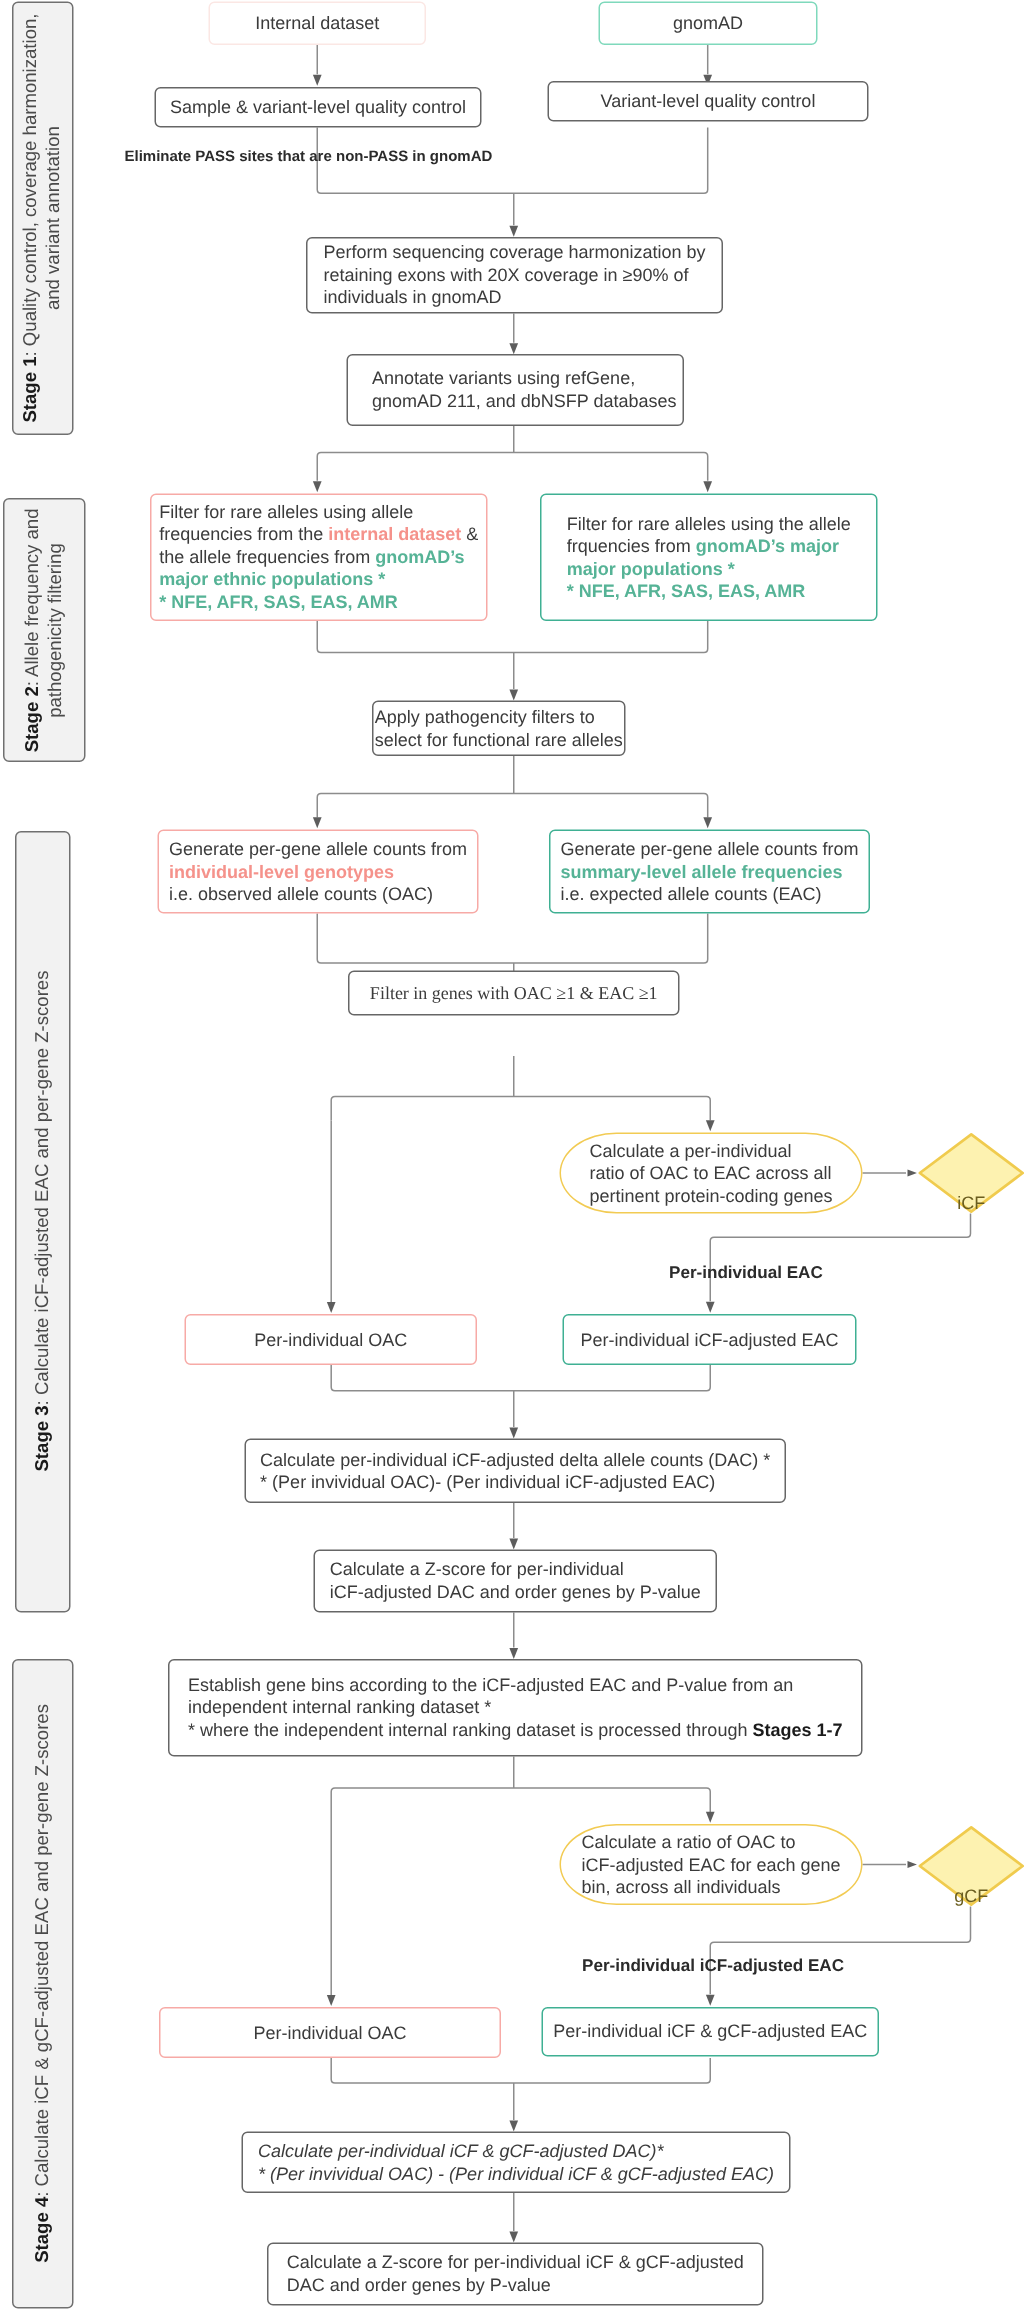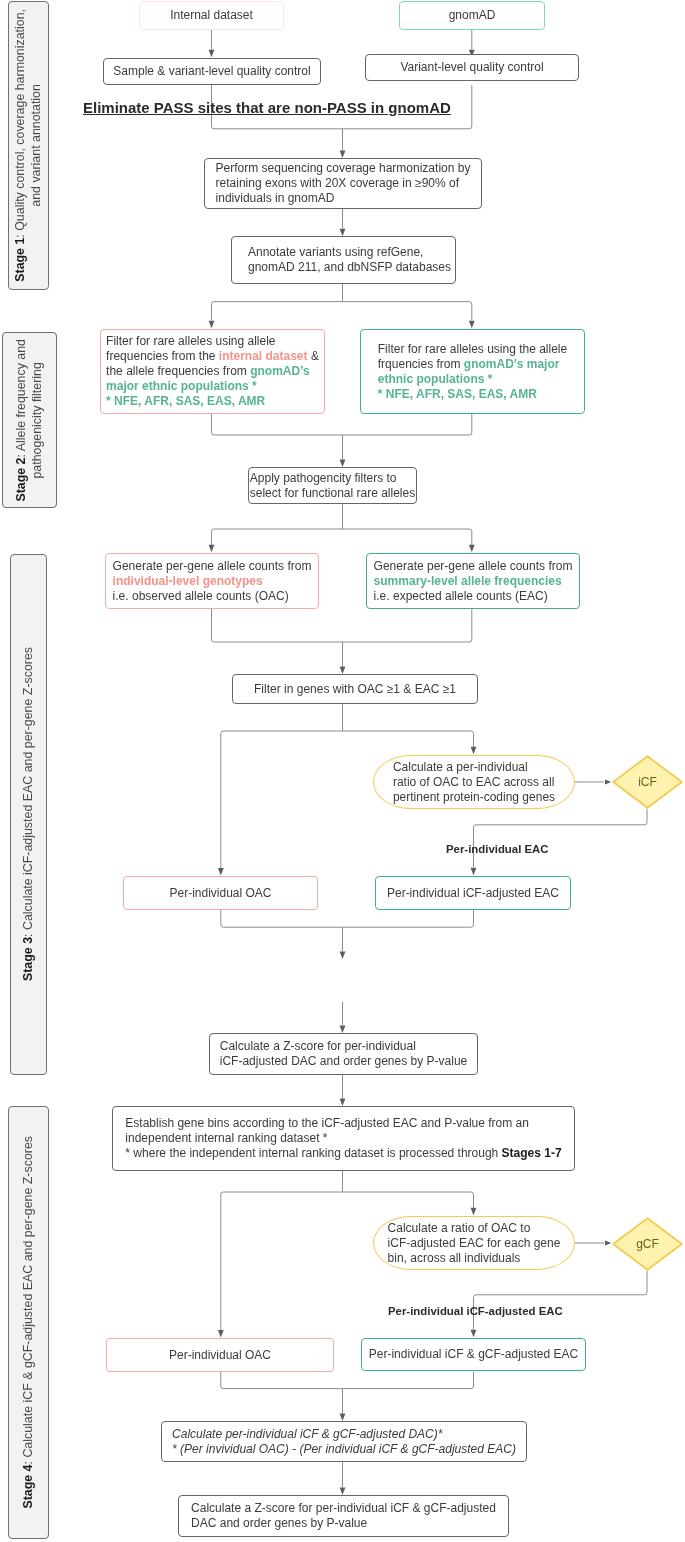--- a/index.html
+++ b/index.html
@@ -15,22 +15,22 @@
   .node.teal{border-color:#3fb093;border-width:1.5px;}
   .node.teallight{border-color:#7fd9bc;border-width:1.3px;}
   .node.stadium{border:1.5px solid #f2cb53;border-radius:38px/27px;}
   .stage{position:absolute;box-sizing:border-box;background:#f2f2f2;border:1.5px solid #707070;border-radius:4px;
          display:flex;align-items:center;justify-content:center;z-index:1;}
   .stage .lbl{writing-mode:vertical-rl;transform:rotate(180deg);text-align:center;font-size:12.4px;
               line-height:15.5px;color:#4a4a4a;white-space:nowrap;}
   .stage .lbl>div:empty{display:none;}
   .stage .lbl b{color:#1a1a1a;font-weight:bold;}
   .edgelabel{position:absolute;font-size:11.4px;font-weight:bold;color:#2b2b2b;white-space:nowrap;z-index:3;}
-  .edgelabel.small{font-size:15px;text-decoration:underline;}
-  .dmd{position:absolute;z-index:2;display:flex;align-items:center;justify-content:center;}
+  .edgelabel.small{font-size:10px;}
+  .dmd{position:absolute;z-index:2;display:flex;align-items:flex-end;justify-content:center;}
   .dmd svg{position:absolute;left:0;top:0;}
   .dmd .dmdtxt{position:relative;font-size:12px;color:#6a5d1e;}
   .pinktxt{color:#f5928b;font-weight:bold;}
   .tealtxt{color:#56b396;font-weight:bold;}
   .boldtxt{font-weight:bold;color:#1a1a1a;}
 </style>
 </head>
 <body>
 
 <div id="page">
@@ -139,52 +139,55 @@
         <div><span>frequencies from the </span><span class="pinktxt">internal dataset</span><span> &amp;</span></div>
         <div><span>the allele frequencies from </span><span class="tealtxt">gnomAD’s</span></div>
         <div><span class="tealtxt">major ethnic populations *</span></div>
         <div><span class="tealtxt">* NFE, AFR, SAS, EAS, AMR</span></div>
       </div>
     </div>
 <div class="node teal" style="left:360px;top:329px;width:225px;height:85px;">
       <div>
         <div><span>Filter for rare alleles using the allele</span></div>
         <div><span>frquencies from </span><span class="tealtxt">gnomAD’s major</span></div>
-        <div><span class="tealtxt">ethnic populations *</span></div>
+        <div><span class="tealtxt">major populations *</span></div>
         <div><span class="tealtxt">* NFE, AFR, SAS, EAS, AMR</span></div>
       </div>
     </div>
 <div class="node " style="left:248px;top:467px;width:169px;height:37px;">
       <span>Apply pathogencity filters to<br>select for functional rare alleles</span>
     </div>
 <div class="node pink" style="left:105px;top:553px;width:214px;height:56px;">
       <div>
         <div><span>Generate per-gene allele counts from</span></div>
         <div><span class="pinktxt">individual-level genotypes</span></div>
         <div><span>i.e. observed allele counts (OAC)</span></div>
       </div>
     </div>
 <div class="node teal" style="left:366px;top:553px;width:214px;height:56px;">
       <div>
         <div><span>Generate per-gene allele counts from</span></div>
         <div><span class="tealtxt">summary-level allele frequencies</span></div>
         <div><span>i.e. expected allele counts (EAC)</span></div>
       </div>
     </div>
-<div class="node " style="left:232px;top:674px;width:246px;height:30px;">
+<div class="node " style="left:232px;top:647px;width:221px;height:30px;font-family:Liberation Serif, serif;">
       <span>Filter in genes with OAC ≥1 &amp; EAC ≥1</span>
     </div>
 <div class="node stadium" style="left:373px;top:755px;width:202px;height:54px;">
       <span>Calculate a per-individual<br>ratio of OAC to EAC across all<br>pertinent protein-coding genes</span>
     </div>
 <div class="node pink" style="left:123px;top:876px;width:195px;height:34px;">
       <span>Per-individual OAC</span>
     </div>
 <div class="node teal" style="left:375px;top:876px;width:196px;height:34px;">
       <span>Per-individual iCF-adjusted EAC</span>
+    </div>
+<div class="node " style="left:163px;top:959px;width:361px;height:43px;">
+      <span>Calculate per-individual iCF-adjusted delta allele counts (DAC) *<br>* (Per invividual OAC)- (Per individual iCF-adjusted EAC)</span>
     </div>
 <div class="node " style="left:209px;top:1033px;width:269px;height:42px;">
       <span>Calculate a Z-score for per-individual<br>iCF-adjusted DAC and order genes by P-value</span>
     </div>
 <div class="node " style="left:112px;top:1106px;width:463px;height:65px;">
       <div>
         <div><span>Establish gene bins according to the iCF-adjusted EAC and P-value from an</span></div>
         <div><span>independent internal ranking dataset *</span></div>
         <div><span>* where the independent internal ranking dataset is processed through </span><span class="boldtxt">Stages 1-7</span></div>
       </div>

